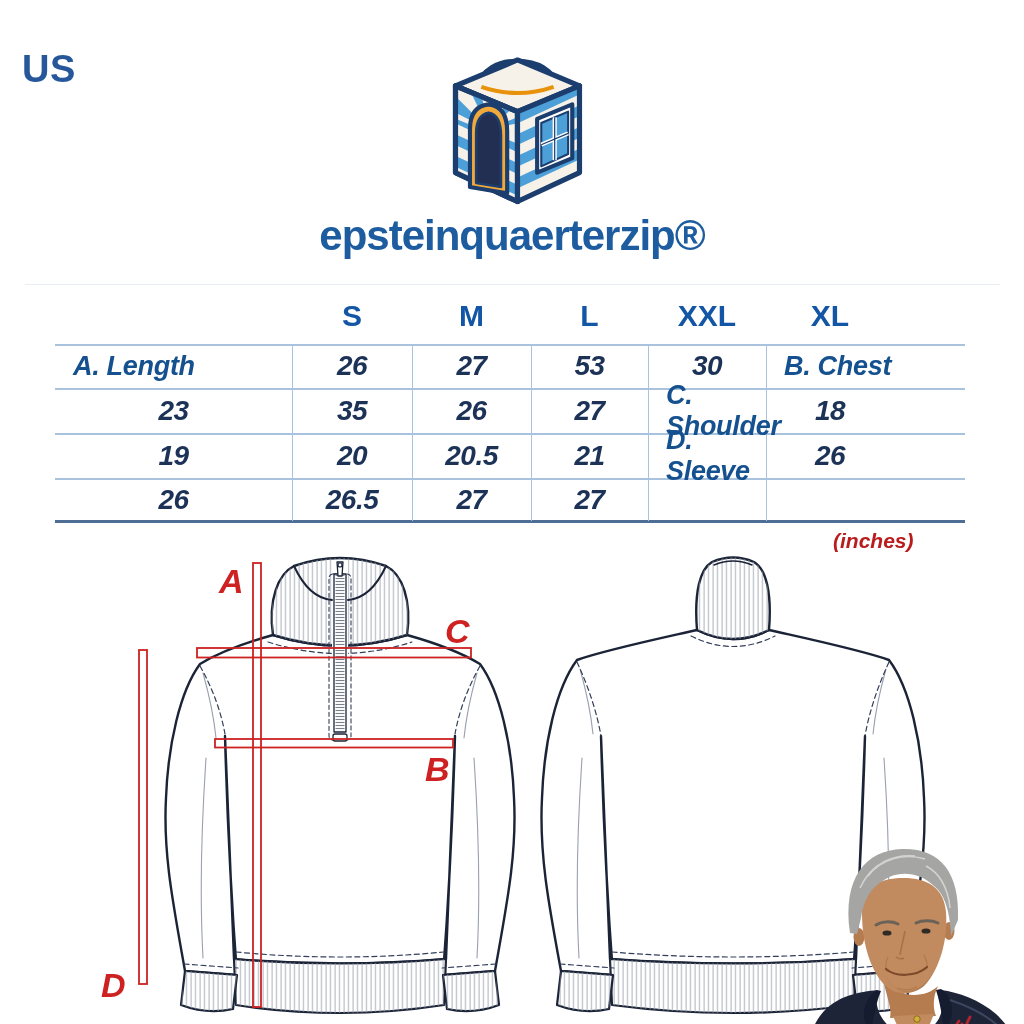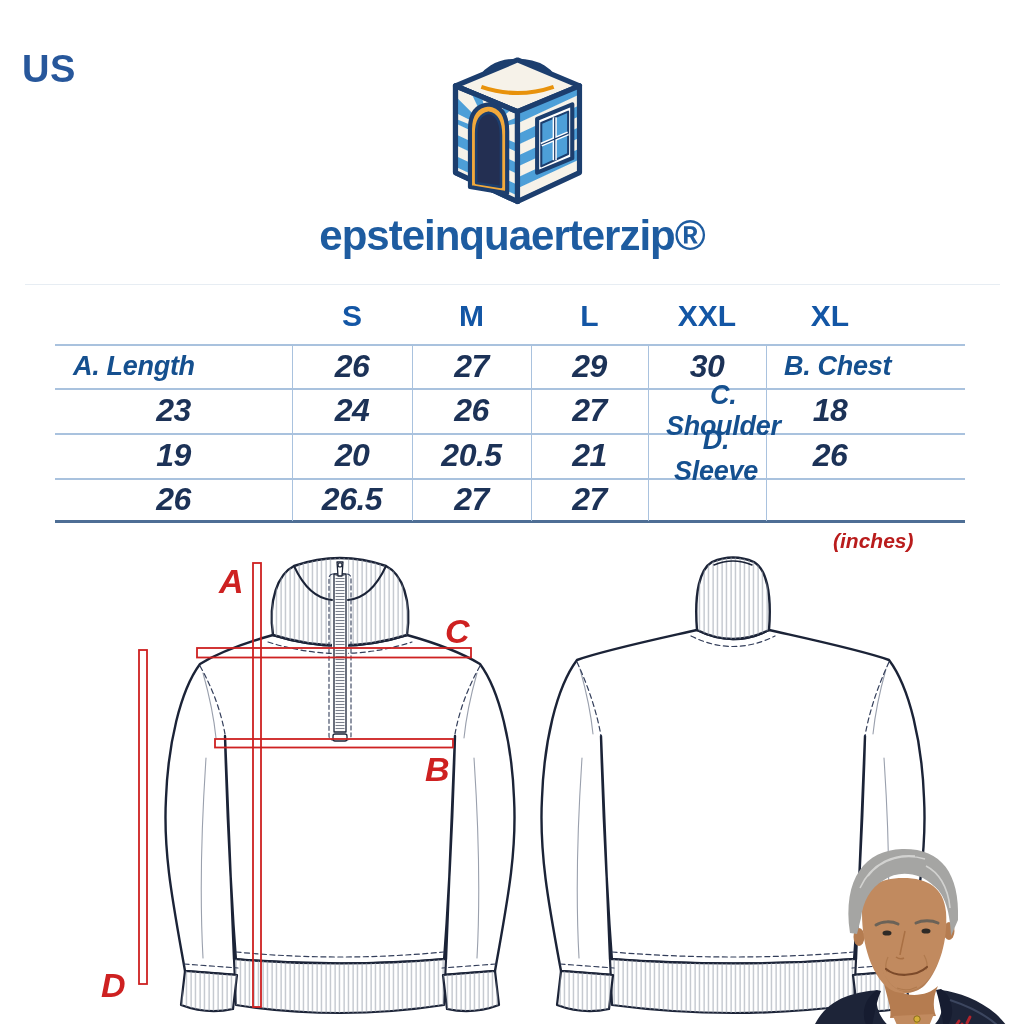--- a/index.html
+++ b/index.html
@@ -9,22 +9,22 @@
   .logo{position:absolute;left:440px;top:14px;width:155px;height:166px;}
   .brand{position:absolute;left:0;top:186px;width:1024px;text-align:center;
          font-size:42px;font-weight:800;color:#1E5CA0;letter-spacing:-1px;}
   
   .tbl{position:absolute;left:55px;top:262px;width:839px;display:grid;
        grid-template-columns:237px 120px 119px 117px 118px 128px;
        grid-template-rows:56px 44px 45px 45px 43px;}
   .cell{display:flex;align-items:center;justify-content:center;}
   .cell.lab{justify-content:flex-start;padding-left:18px;}
   .hdr{font-size:30px;font-weight:800;color:#1356A5;}
-  .rowlab{font-size:27px;font-weight:700;font-style:italic;color:#15508F;letter-spacing:-.3px;text-align:center;}
-  .val{font-size:32px;font-style:italic;font-weight:600;color:#1C3257;letter-spacing:-.5px;}
+  .rowlab{font-size:27px;font-weight:700;font-style:italic;color:#15508F;letter-spacing:-.3px;}
+  .val{font-size:28px;font-style:italic;font-weight:600;color:#1C3257;letter-spacing:-.5px;}
   .hline,.vline{position:absolute;background:#A9C2DE;}
   .hline{height:1.5px;}
   .vline{width:1.5px;}
   .hline.faint{background:#E7EDF3;height:1px;}
   .hline.thick{background:#4E6E95;height:2.5px;}
   .inches{position:absolute;left:833px;top:503px;font-size:21px;font-weight:700;font-style:italic;color:#b91c1c;}
   .flats{position:absolute;left:0;top:512px;width:1024px;height:512px;}
   .smudge{position:absolute;left:255px;top:1014px;width:769px;height:7px;
           background:rgba(150,150,150,.30);filter:blur(2px);border-radius:4px;}
 </style>
@@ -95,26 +95,26 @@
     <div class="cell"></div>
     <div class="cell hdr">S</div>
     <div class="cell hdr">M</div>
     <div class="cell hdr">L</div>
     <div class="cell hdr">XXL</div>
     <div class="cell hdr">XL</div>
 
     <div class="cell lab rowlab">A. Length</div>
     <div class="cell val">26</div>
     <div class="cell val">27</div>
-    <div class="cell val">29</div>
+    <div class="cell val">53</div>
     <div class="cell val">30</div>
 
     <div class="cell lab rowlab">B. Chest</div>
     <div class="cell val">23</div>
-    <div class="cell val">24</div>
+    <div class="cell val">35</div>
     <div class="cell val">26</div>
     <div class="cell val">27</div>
 
     <div class="cell lab rowlab">C. Shoulder</div>
     <div class="cell val">18</div>
     <div class="cell val">19</div>
     <div class="cell val">20</div>
     <div class="cell val">20.5</div>
     <div class="cell val">21</div>
 

